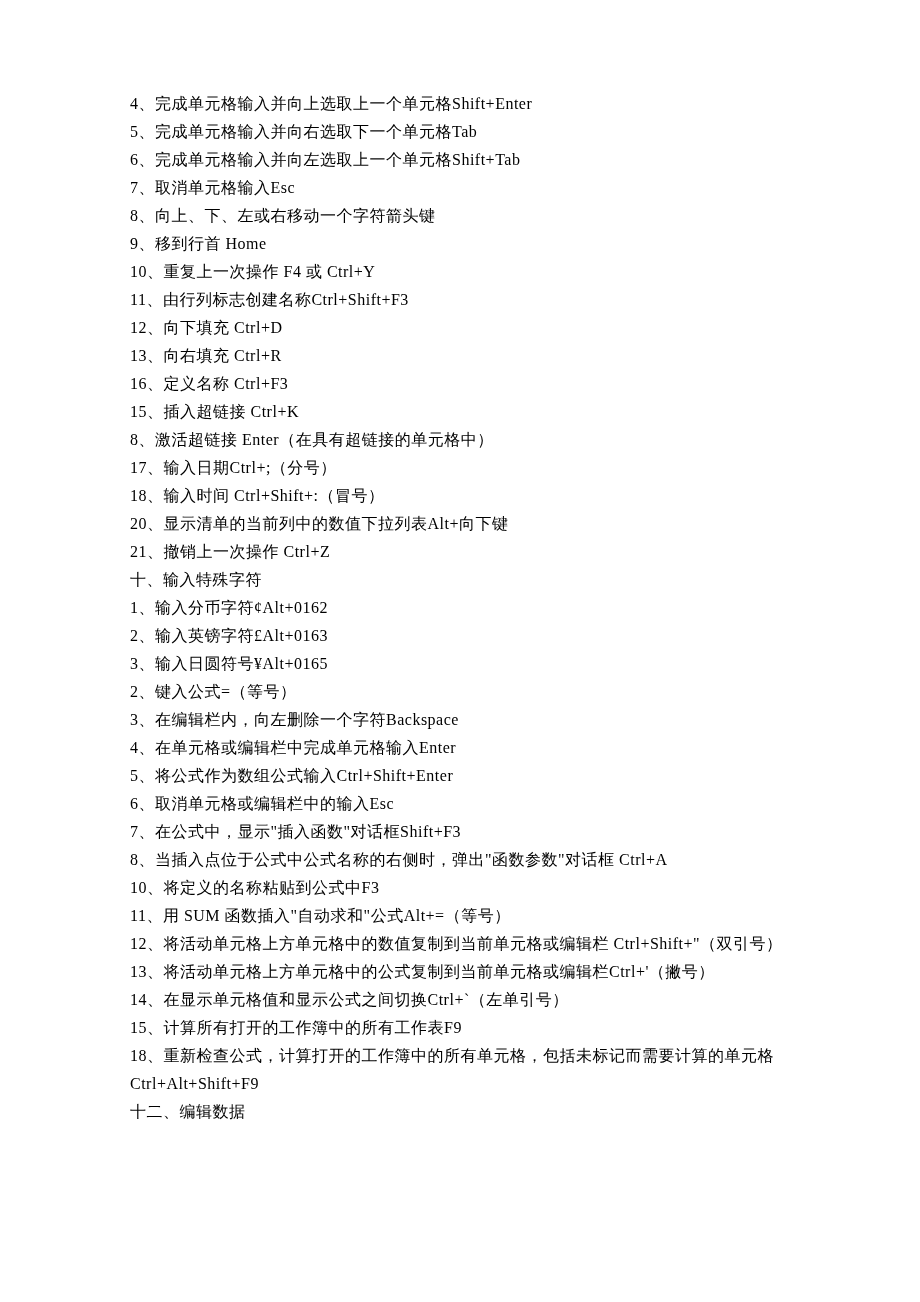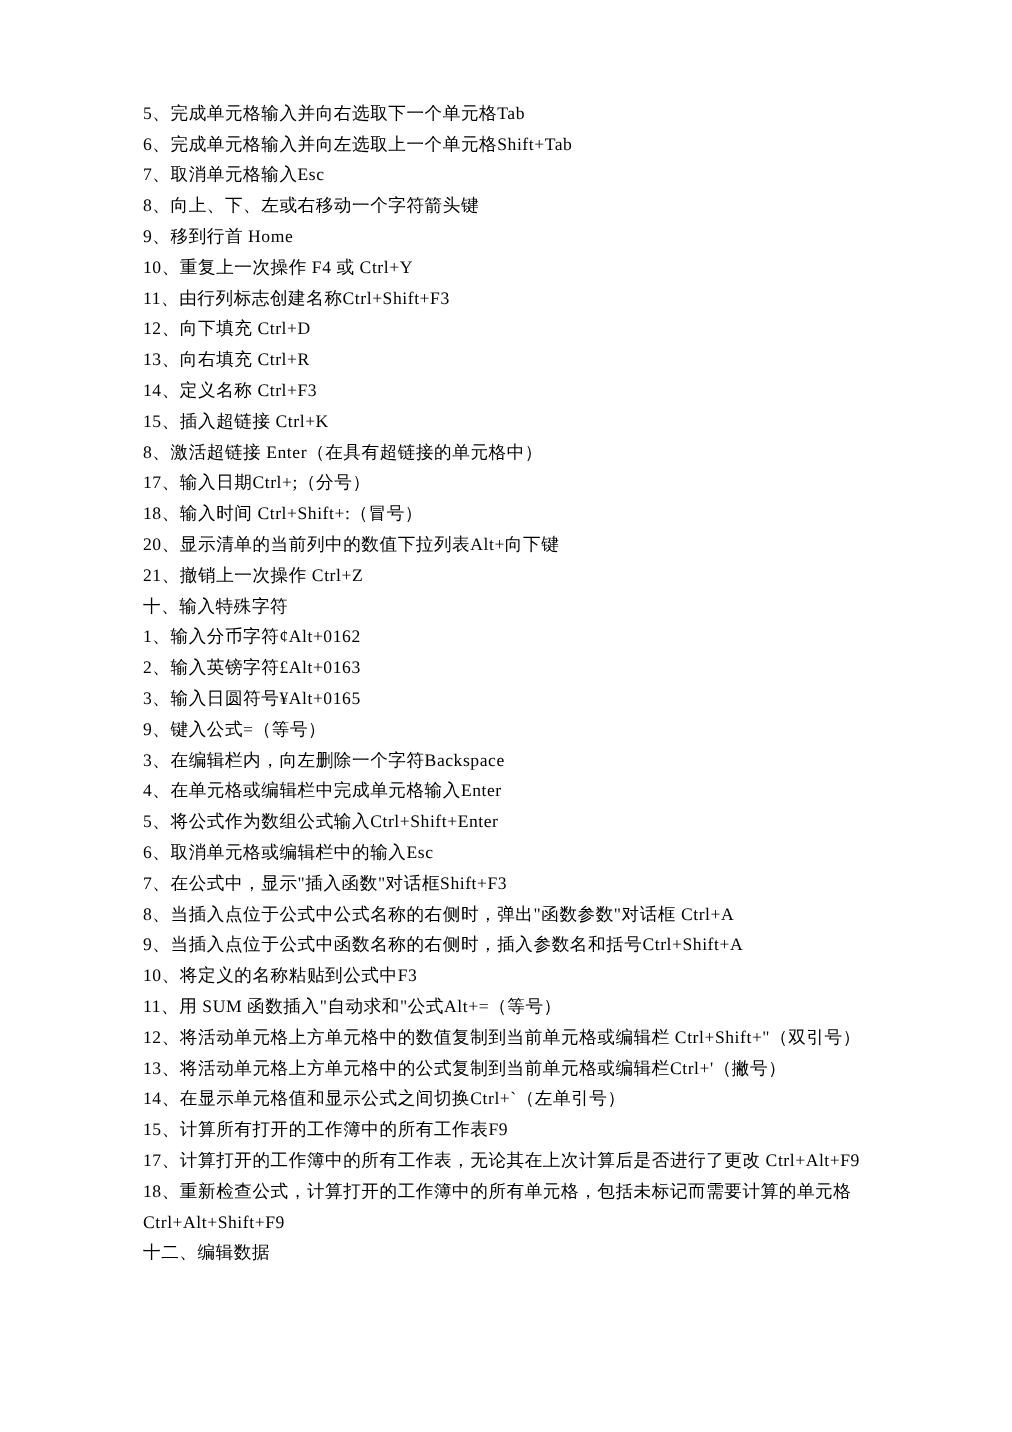--- a/index.html
+++ b/index.html
@@ -19,50 +19,49 @@
     .line {
       display: block;
       white-space: pre-wrap;
       letter-spacing: 0.5px;
     }
   </style>
 </head>
 <body>
 
 <div id="content">
+    <span class="line">4、完成单元格输入并向上选取上一个单元格Shift+Enter</span>
     <span class="line">5、完成单元格输入并向右选取下一个单元格Tab</span>
     <span class="line">6、完成单元格输入并向左选取上一个单元格Shift+Tab</span>
     <span class="line">7、取消单元格输入Esc</span>
     <span class="line">8、向上、下、左或右移动一个字符箭头键</span>
     <span class="line">9、移到行首 Home</span>
     <span class="line">10、重复上一次操作 F4 或 Ctrl+Y</span>
     <span class="line">11、由行列标志创建名称Ctrl+Shift+F3</span>
     <span class="line">12、向下填充 Ctrl+D</span>
     <span class="line">13、向右填充 Ctrl+R</span>
-    <span class="line">14、定义名称 Ctrl+F3</span>
+    <span class="line">16、定义名称 Ctrl+F3</span>
     <span class="line">15、插入超链接 Ctrl+K</span>
     <span class="line">8、激活超链接 Enter（在具有超链接的单元格中）</span>
     <span class="line">17、输入日期Ctrl+;（分号）</span>
     <span class="line">18、输入时间 Ctrl+Shift+:（冒号）</span>
     <span class="line">20、显示清单的当前列中的数值下拉列表Alt+向下键</span>
     <span class="line">21、撤销上一次操作 Ctrl+Z</span>
     <span class="line">十、输入特殊字符</span>
     <span class="line">1、输入分币字符¢Alt+0162</span>
     <span class="line">2、输入英镑字符£Alt+0163</span>
     <span class="line">3、输入日圆符号¥Alt+0165</span>
-    <span class="line">9、键入公式=（等号）</span>
+    <span class="line">2、键入公式=（等号）</span>
     <span class="line">3、在编辑栏内，向左删除一个字符Backspace</span>
     <span class="line">4、在单元格或编辑栏中完成单元格输入Enter</span>
     <span class="line">5、将公式作为数组公式输入Ctrl+Shift+Enter</span>
     <span class="line">6、取消单元格或编辑栏中的输入Esc</span>
     <span class="line">7、在公式中，显示"插入函数"对话框Shift+F3</span>
     <span class="line">8、当插入点位于公式中公式名称的右侧时，弹出"函数参数"对话框 Ctrl+A</span>
-    <span class="line">9、当插入点位于公式中函数名称的右侧时，插入参数名和括号Ctrl+Shift+A</span>
     <span class="line">10、将定义的名称粘贴到公式中F3</span>
     <span class="line">11、用 SUM 函数插入"自动求和"公式Alt+=（等号）</span>
     <span class="line">12、将活动单元格上方单元格中的数值复制到当前单元格或编辑栏 Ctrl+Shift+"（双引号）</span>
     <span class="line">13、将活动单元格上方单元格中的公式复制到当前单元格或编辑栏Ctrl+'（撇号）</span>
     <span class="line">14、在显示单元格值和显示公式之间切换Ctrl+`（左单引号）</span>
     <span class="line">15、计算所有打开的工作簿中的所有工作表F9</span>
-    <span class="line">17、计算打开的工作簿中的所有工作表，无论其在上次计算后是否进行了更改 Ctrl+Alt+F9</span>
     <span class="line">18、重新检查公式，计算打开的工作簿中的所有单元格，包括未标记而需要计算的单元格Ctrl+Alt+Shift+F9</span>
     <span class="line">十二、编辑数据</span>
   </div>
 
 </body></html>

